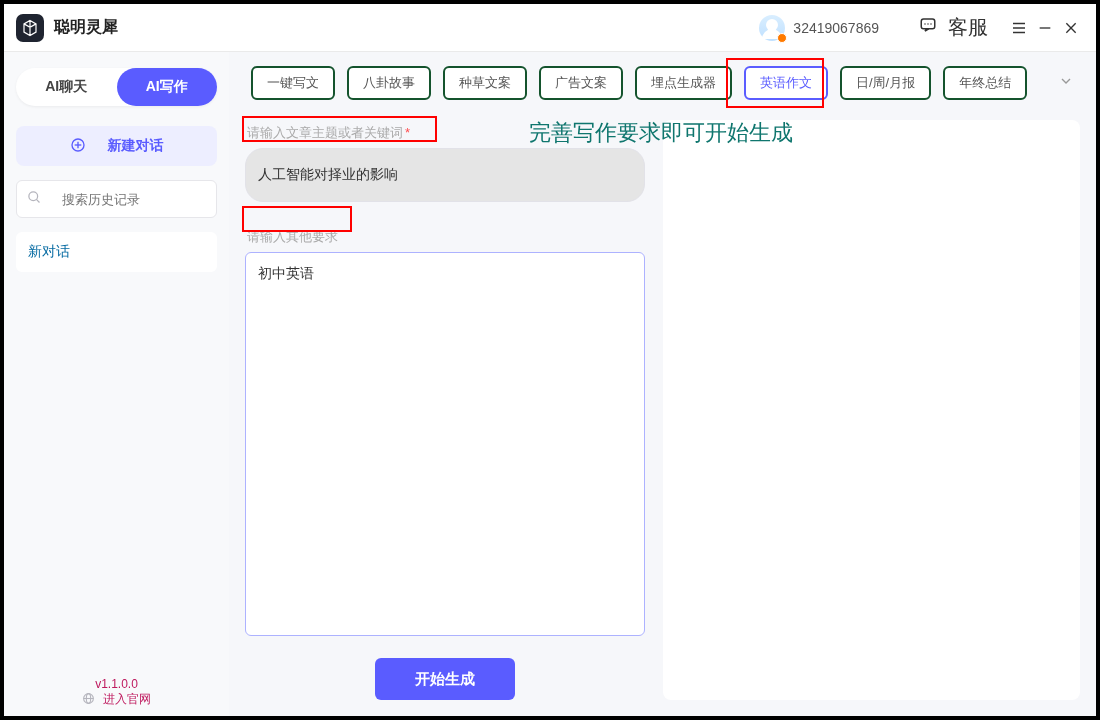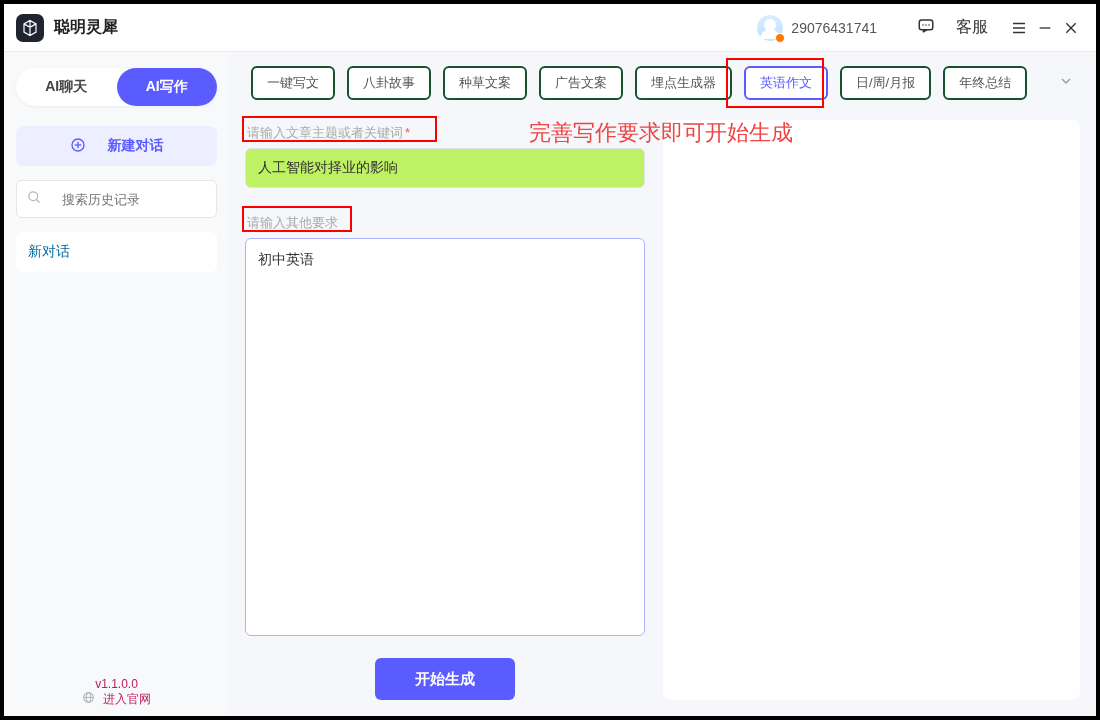--- a/index.html
+++ b/index.html
@@ -10,61 +10,61 @@
     .titlebar { height: 48px; display: flex; align-items: center; padding: 0 12px; border-bottom: 1px solid #eaeaea; }
     .logo-box { width: 28px; height: 28px; background: #1f2430; border-radius: 7px; display: flex; align-items: center; justify-content: center; margin-right: 10px; }
     .logo-box svg { fill: none; stroke: #fff; stroke-width: 1.6; }
     .app-title { font-size: 16px; font-weight: 700; color: #222; }
     .tb-spacer { flex: 1; }
     .avatar { width: 26px; height: 26px; border-radius: 50%; background: linear-gradient(#d9eeff, #bfe0ff); position: relative; margin-right: 8px; display: flex; align-items: center; justify-content: center; }
     .avatar::before { content: ""; position: absolute; width: 12px; height: 12px; border-radius: 50%; background: #fff; top: 4px; }
     .avatar::after { content: ""; position: absolute; width: 20px; height: 10px; border-radius: 10px 10px 0 0; background: #fff; bottom: 2px; }
     .avatar-badge { position: absolute; right: -2px; bottom: -2px; width: 10px; height: 10px; background: #ff7a00; border-radius: 50%; border: 1.5px solid #fff; z-index: 2; }
     .phone { font-size: 14px; color: #555; margin-right: 40px; }
-    .support { display: flex; align-items: center; gap: 21px; font-size: 16px; color: #333; margin-right: 18px; cursor: pointer; }
+    .support { display: flex; align-items: center; gap: 11px; font-size: 20px; color: #333; margin-right: 18px; cursor: pointer; }
     .winbtn { width: 26px; height: 26px; display: flex; align-items: center; justify-content: center; cursor: pointer; color: #333; }
     .winbtn svg { stroke: #333; stroke-width: 2; fill: none; }
 
     
     .body { flex: 1; display: flex; min-height: 0; }
 
     
     .sidebar { width: 225px; background: #f8f9fb; display: flex; flex-direction: column; padding: 16px 12px 8px; }
     .mode-toggle { display: flex; background: #fff; border-radius: 20px; height: 38px; margin-bottom: 20px; box-shadow: 0 1px 3px rgba(0,0,0,0.06); }
     .mode-btn { flex: 1; display: flex; align-items: center; justify-content: center; font-size: 14px; font-weight: 700; border-radius: 20px; cursor: pointer; color: #444; }
     .mode-btn.active { background: #5a5cff; color: #fff; }
     .newchat { height: 40px; background: #edeeff; border-radius: 8px; display: flex; align-items: center; justify-content: center; gap: 22px; color: #5a5cff; font-size: 14px; font-weight: 600; cursor: pointer; margin-bottom: 14px; }
     .search { height: 38px; background: #fff; border: 1px solid #e6e6ea; border-radius: 6px; display: flex; align-items: center; padding: 0 10px; margin-bottom: 14px; color: #b5b5bd; font-size: 13px; gap: 20px; }
     .search input { border: none; outline: none; flex: 1; font-size: 13px; color: #333; background: transparent; }
     .history-item { height: 40px; background: #fff; border-radius: 6px; display: flex; align-items: center; padding: 0 12px; font-size: 14px; color: #0369a1; cursor: pointer; }
     .sidebar-footer { margin-top: auto; display: flex; align-items: center; justify-content: space-between; padding: 6px 4px 0; font-size: 12px; color: #be185d; flex-direction: column; }
-    .enter-site { display: flex; align-items: flex-start; gap: 8px; cursor: pointer; }
+    .enter-site { display: flex; align-items: flex-end; gap: 8px; cursor: pointer; }
 
     
     .main { flex: 1; background: #f6f7fa; padding: 14px 16px 16px; display: flex; flex-direction: column; min-width: 0; }
 
     
     .tabs { display: flex; gap: 12px; align-items: center; margin-bottom: 20px; padding-left: 6px; }
     .tab { height: 34px; padding: 0 14px; background: #fff; border: 2px solid #14532d; border-radius: 6px; display: flex; align-items: center; font-size: 13px; color: #555; cursor: pointer; white-space: nowrap; }
     .tab.active { border-color: #5a5cff; color: #5a5cff; }
     .tab-highlight { position: absolute; border: 2px solid #ff0000; pointer-events: none; }
     .tabs-collapse { margin-left: auto; color: #999; cursor: pointer; padding: 0 6px; }
 
     
     .cols { flex: 1; display: flex; gap: 18px; min-height: 0; justify-content: center; }
     .left-col { width: 400px; display: flex; flex-direction: column; position: relative; }
     .right-col { flex: 1; background: #fff; border-radius: 8px; }
 
     .field-label { font-size: 13px; color: #aaa; padding: 4px 0 6px 2px; }
     .field-label .req { color: #ff4d4f; margin-left: 2px; }
     .label-highlight { position: absolute; border: 2px solid #ff0000; pointer-events: none; }
 
-    .hint-text { position: absolute; color: #ef4444; font-size: 22px; font-weight: 400; white-space: nowrap; }
+    .hint-text { position: absolute; color: #0f766e; font-size: 22px; font-weight: 400; white-space: nowrap; }
 
-    .text-input { height: 40px; background: #bef264; border: 1px solid #e2e2e8; border-radius: 6px; padding: 0 12px; font-size: 14px; color: #333; outline: none; margin-bottom: 22px; }
+    .text-input { height: 54px; background: #e5e5e5; border: 1px solid #e2e2e8; border-radius: 18px; padding: 0 12px; font-size: 14px; color: #333; outline: none; margin-bottom: 22px; }
     .textarea { flex: 1; background: #fff; border: 1.5px solid #adb2ff; border-radius: 6px; padding: 12px; font-size: 14px; color: #333; outline: none; resize: none; min-height: 330px; }
 
     .generate-btn { height: 42px; width: 140px; background: #5a5cff; color: #fff; border: none; border-radius: 6px; font-size: 15px; font-weight: 600; cursor: pointer; margin: 22px auto 0; display: block; }
 
     
     .overlay { position: absolute; pointer-events: none; }
   </style>
 </head>
 <body>
 
@@ -74,21 +74,21 @@
     <div class="logo-box">
       <svg width="18" height="18" viewBox="0 0 24 24">
           <path d="M12 2 L20 6.5 V17.5 L12 22 L4 17.5 V6.5 Z M12 2 V22 M4 6.5 L12 11 L20 6.5 M12 11 V22"></path>
         </svg>
     </div>
     <div class="app-title">聪明灵犀</div>
     <div class="tb-spacer"></div>
     <div class="avatar">
         <div class="avatar-badge"></div>
       </div>
-    <div class="phone">29076431741</div>
+    <div class="phone">32419067869</div>
     <div class="support">
       <span><svg width="18" height="18" viewBox="0 0 24 24" fill="none" stroke="#333" stroke-width="2">
             <rect x="3" y="4" width="18" height="13" rx="3"></rect>
             <circle cx="8" cy="10.5" r="1" fill="#333" stroke="none"></circle>
             <circle cx="12" cy="10.5" r="1" fill="#333" stroke="none"></circle>
             <circle cx="16" cy="10.5" r="1" fill="#333" stroke="none"></circle>
             <path d="M10 17 L8 20 L13 17"></path>
           </svg></span>
       <span>客服</span>
     </div>

